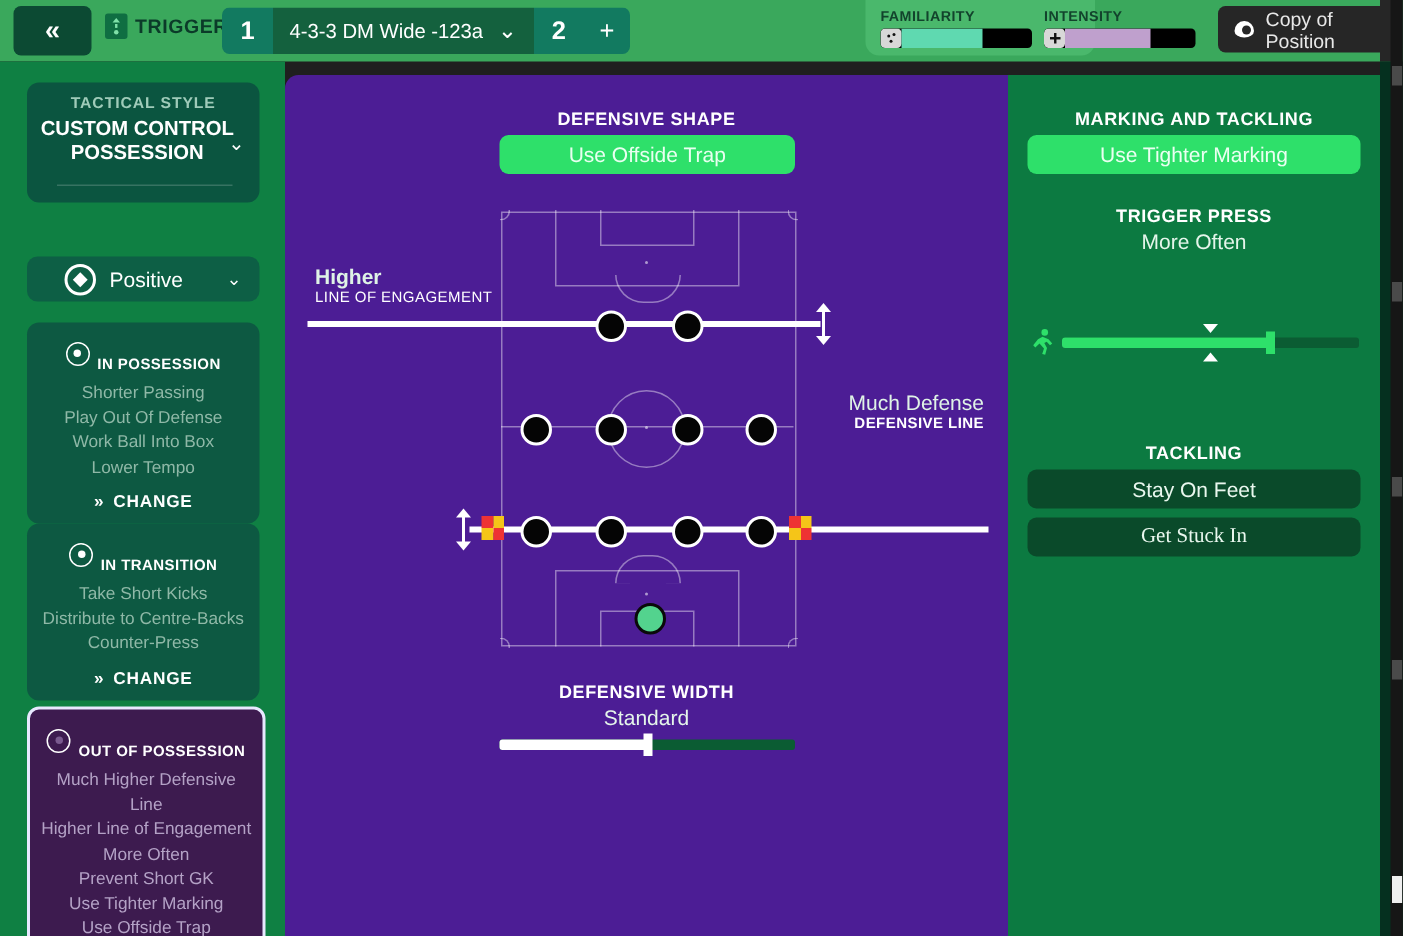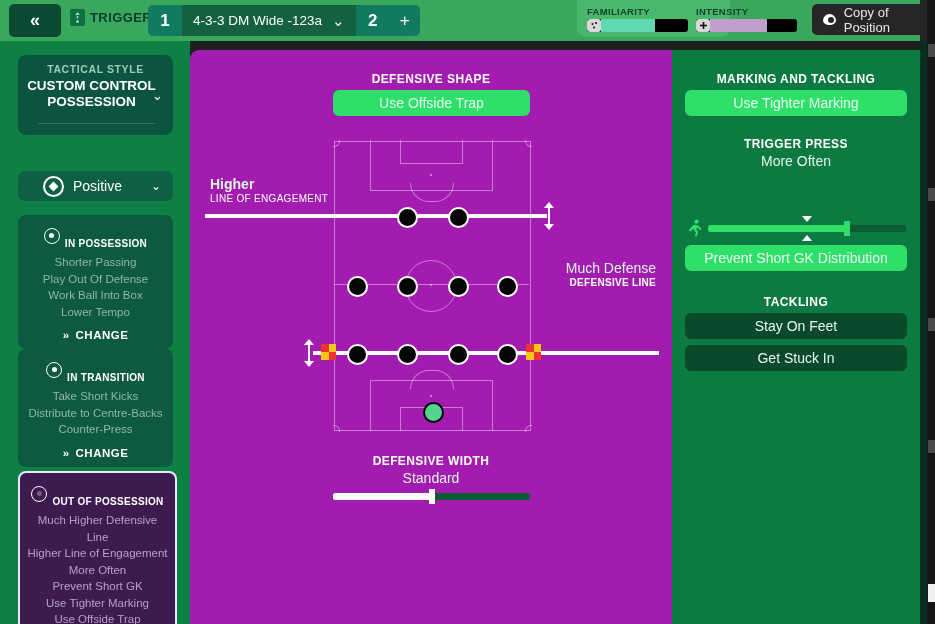--- a/index.html
+++ b/index.html
@@ -56,21 +56,21 @@
   .phase-list div{color:#8fb8a7;font-size:11.5px;line-height:16.5px;}
   .phase-change{display:flex;align-items:center;justify-content:center;gap:6px;color:#fff;font-size:11.5px;font-weight:bold;letter-spacing:0.5px;padding-top:9px;}
 
   .oop{position:absolute;left:18px;top:430px;width:155px;background:#3d1b4f;border:2px solid #e8e8ff;border-radius:8px;padding-bottom:8px;}
   .oop .phase-title{color:#fff;}
   .oop .phase-list div{color:#b4a2c6;}
   .oop .ph-ico{border-color:#fff;}
   .oop .ph-ico b{background:#7a5b8f;}
 
   
-  .center{position:absolute;left:190px;top:50px;width:482px;height:574px;background:#a21caf;border-radius:9px 0 0 0;}
+  .center{position:absolute;left:190px;top:50px;width:482px;height:574px;background:#4c1d95;border-radius:9px 0 0 0;}
   .sec-title{text-align:center;color:#fff;font-size:12px;font-weight:bold;letter-spacing:0.4px;}
   .pill{border-radius:6px;display:flex;align-items:center;justify-content:center;font-size:14px;}
   .pill-on{background:#2ee06a;color:#e8fff0;}
   .offside{position:absolute;left:143px;top:40px;width:197px;height:26px;}
 
   .pitch{position:absolute;left:144px;top:91px;width:197px;height:290px;}
   .pl{position:absolute;background:none;border:1px solid rgba(255,255,255,.42);}
   .pdot{position:absolute;width:2px;height:2px;background:rgba(255,255,255,.55);border-radius:50%;}
 
   .player{position:absolute;width:17px;height:17px;border-radius:50%;background:#050505;border:2px solid #fff;}
@@ -362,29 +362,26 @@
         <path d="M8 5.5 L12 7.2 L14.5 10 L13 11.2 L10.8 8.8 L9.2 9.6 L11 13 L9.8 17.5 L7.8 17 L9 13.4 L6 10 L3.2 12.6 L1.8 11.2 L5 7.2 Z" fill="#2ee06a"></path>
       </svg>
     </span>
     <div class="slider" style="left:36px;top:175px;width:198px;">
       <span class="fill" id="tpfill" style="background: rgb(46, 224, 106); width: 138.6px;"></span>
       <span class="knob" id="tpknob" style="background: rgb(46, 224, 106); left: 135.6px;"></span>
       <span class="tridown" id="tpmarkup" style="top: -9px; left: 94px;"></span>
       <span class="triup" id="tpmarkdn" style="top: 10px; left: 94px;"></span>
     </div>
 
-    <div class="rbtn on" style="top:195px;">
-      <span>Prevent Short GK Distribution</span>
-    </div>
 
     <div class="rtitle" style="top:245px;">TACKLING</div>
     <div class="rbtn off" style="top:263px;">
       <span>Stay On Feet</span>
     </div>
-    <div class="rbtn off" style="top:295px;">
+    <div class="rbtn off" style="top:295px;font-family:Liberation Serif, serif;">
       <span>Get Stuck In</span>
     </div>
   </div>
 
   <div class="edge-strip"></div>
   <div class="edge-dark"></div>
   <div class="edge-chip" style="top:44px;"></div>
   <div class="edge-chip" style="top:188px;"></div>
   <div class="edge-chip" style="top:318px;"></div>
   <div class="edge-chip" style="top:440px;"></div>

